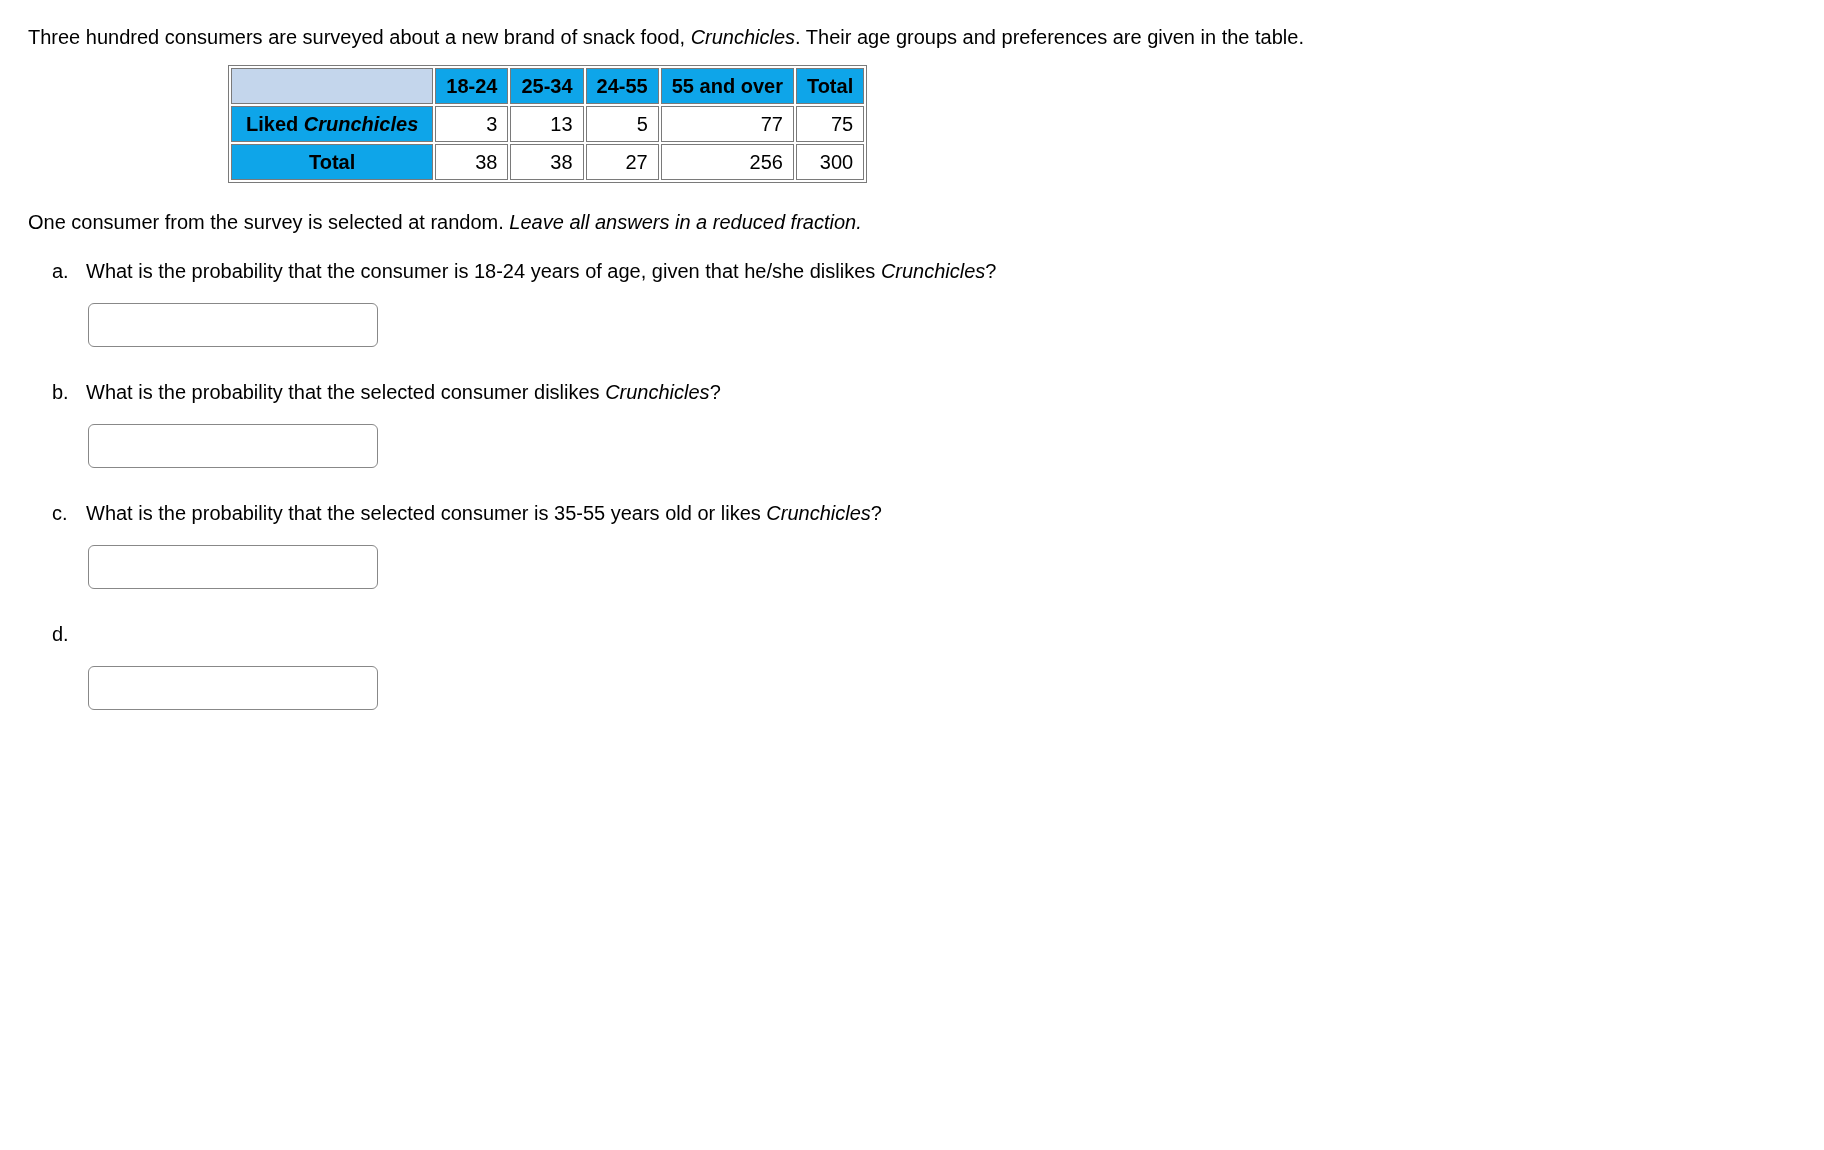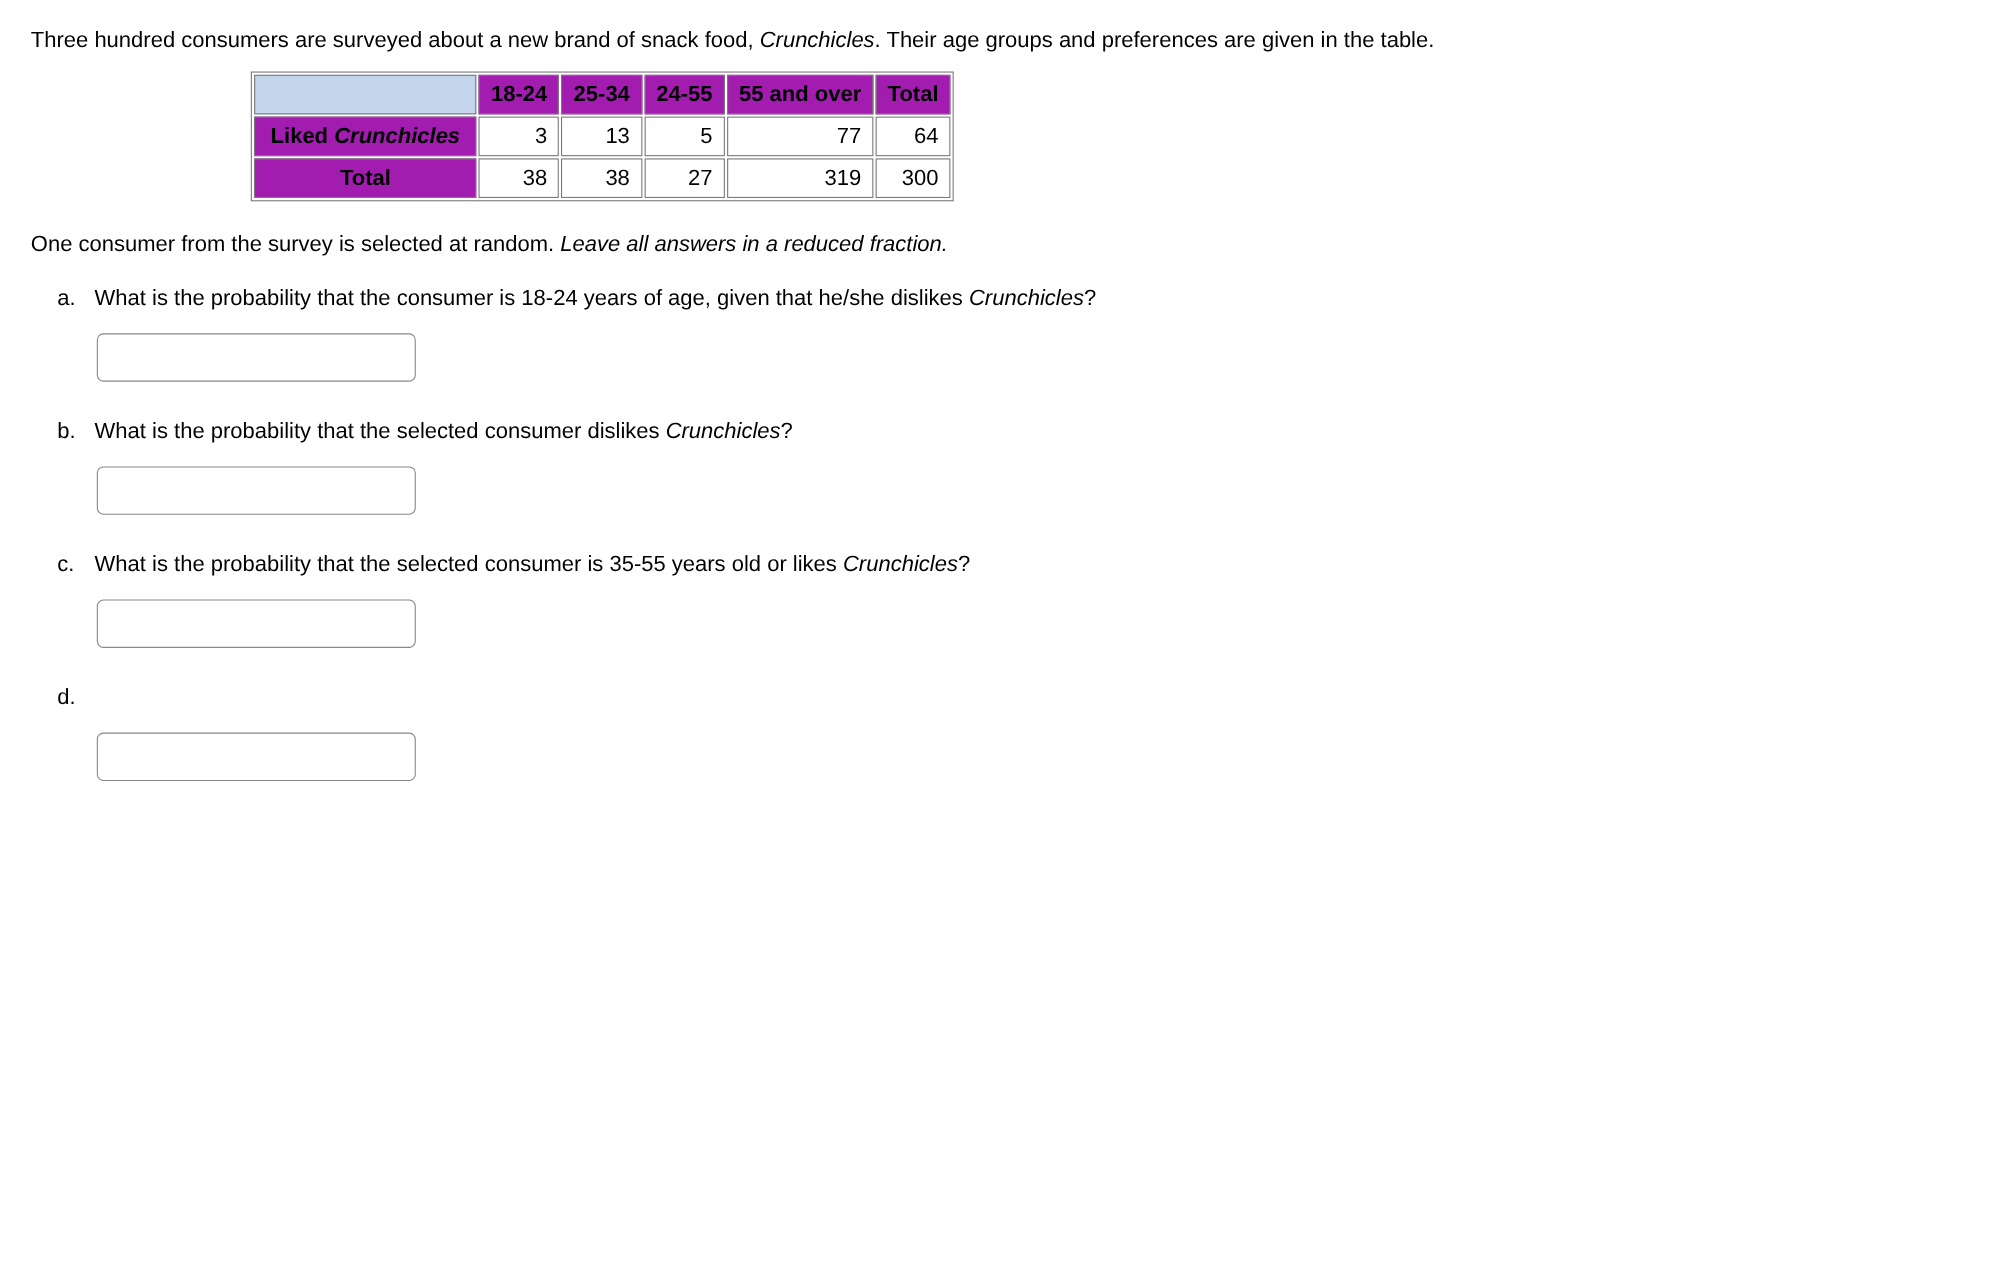--- a/index.html
+++ b/index.html
@@ -28,21 +28,21 @@
     border-spacing: 2px;
     border: 1px solid #7a7a7a;
   }
   th, td {
     border: 1px solid #7a7a7a;
     padding: 4px 10px;
     height: 26px;
     vertical-align: middle;
   }
   th {
-    background: #a21caf;
+    background: #0ea5e9;
     font-weight: bold;
     text-align: center;
   }
   th.rowhead {
     text-align: center;
     padding-left: 14px;
     padding-right: 14px;
   }
   td {
     background: #fff;
@@ -102,28 +102,28 @@
       <th>24-55</th>
       <th>55 and over</th>
       <th>Total</th>
     </tr>
     <tr>
       <th class="rowhead"><span>Liked </span><span class="brand">Crunchicles</span><span></span></th>
       <td>3</td>
       <td>13</td>
       <td>5</td>
       <td>77</td>
-      <td>64</td>
+      <td>75</td>
     </tr>
     <tr class="totalrow">
       <th class="rowhead"><span></span><span class="brand"></span><span>Total</span></th>
       <td>38</td>
       <td>38</td>
       <td>27</td>
-      <td>319</td>
+      <td>256</td>
       <td>300</td>
     </tr>
   </tbody>
     </table>
 </div>
 
 <div class="instruction">
   <span>One consumer from the survey is selected at random. </span><span class="ital">Leave all answers in a reduced fraction.</span>
 </div>
 

